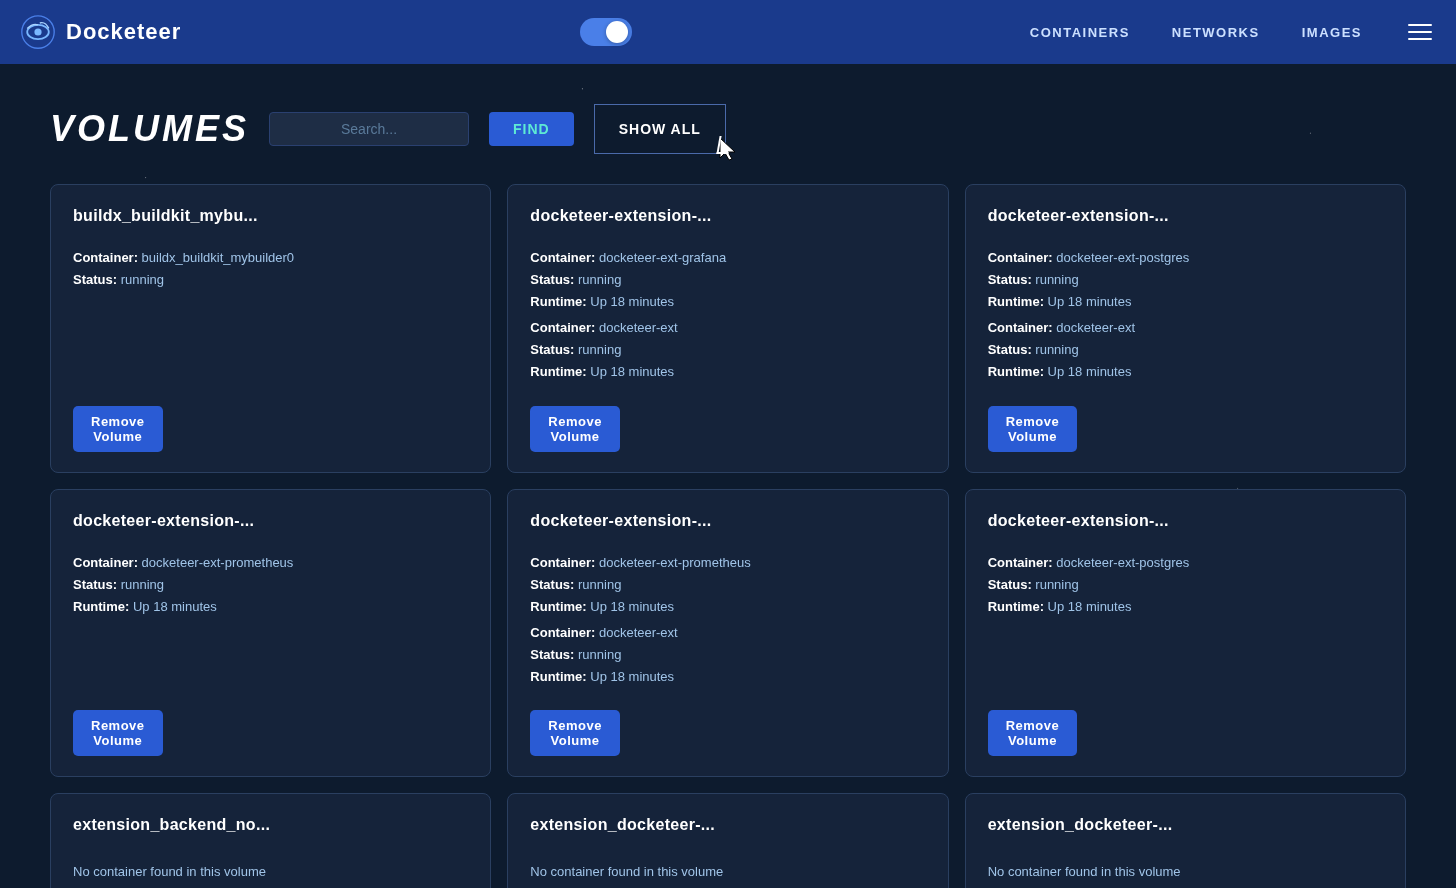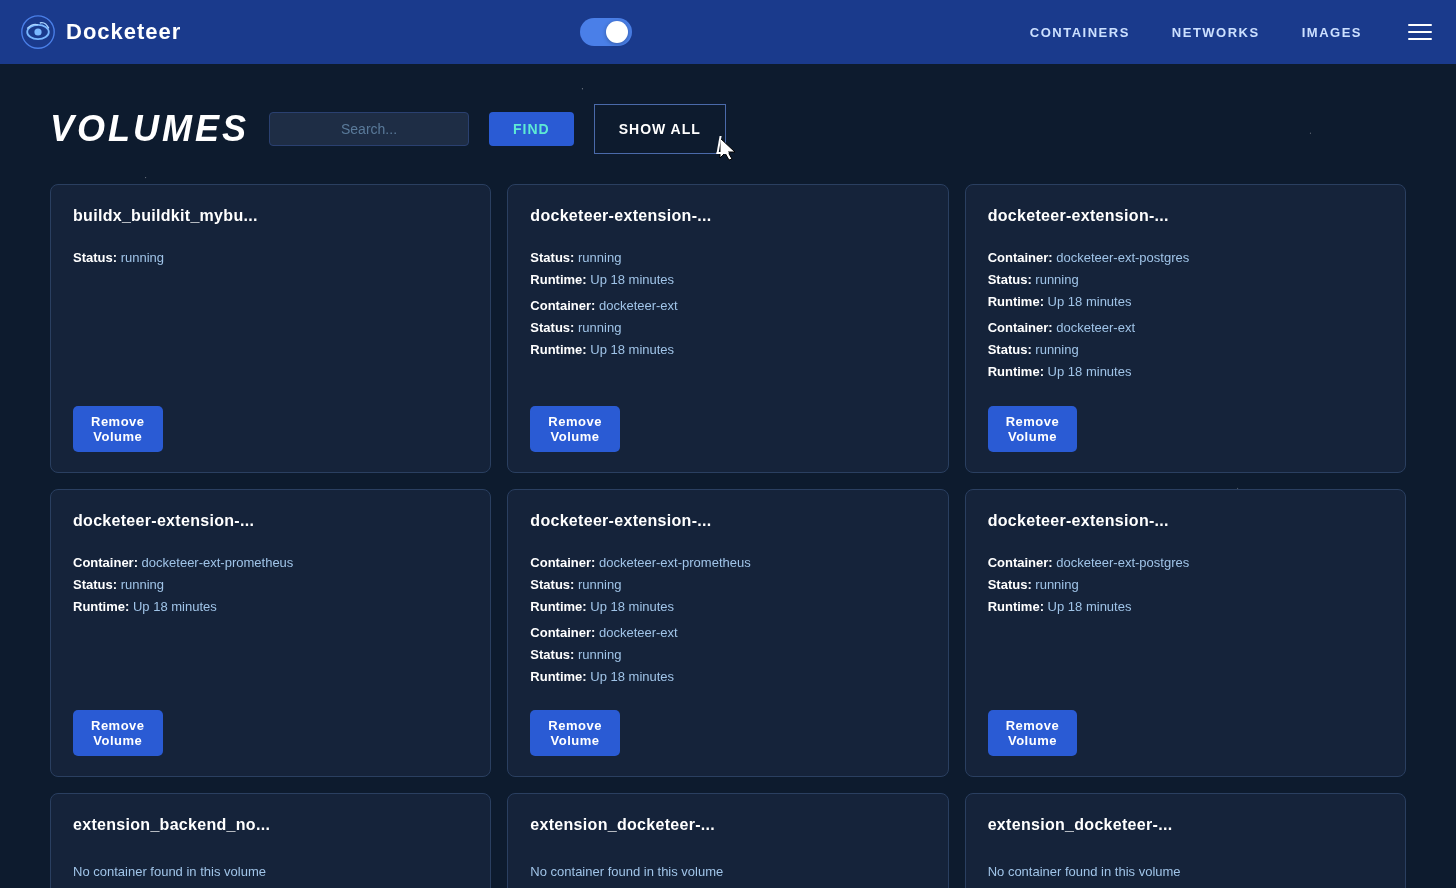--- a/index.html
+++ b/index.html
@@ -290,28 +290,34 @@
     <input class="search-input" type="text" placeholder="Search..." style="">
     <button class="btn-find">FIND</button>
     <button class="btn-show-all">SHOW ALL</button>
   </div>
 
   <div class="volumes-grid" id="volumes-grid">
   <div class="volume-card">
       <div class="volume-name">buildx_buildkit_mybu...</div>
       <div class="volume-info">
           <span class="volume-info-line">
+            <span class="label">Container:</span> buildx_buildkit_mybuilder0
+          </span>
+          <span class="volume-info-line">
             <span class="label">Status:</span> running
           </span>
         </div>
       <button class="btn-remove">Remove<br>Volume</button>
     </div>
       <div class="volume-card">
       <div class="volume-name">docketeer-extension-...</div>
       <div class="volume-info">
+          <span class="volume-info-line">
+            <span class="label">Container:</span> docketeer-ext-grafana
+          </span>
           <span class="volume-info-line">
             <span class="label">Status:</span> running
           </span>
           <span class="volume-info-line">
             <span class="label">Runtime:</span> Up 18 minutes
           </span>
         <span style="display:block; height:4px;"></span>
           <span class="volume-info-line">
             <span class="label">Container:</span> docketeer-ext
           </span>

